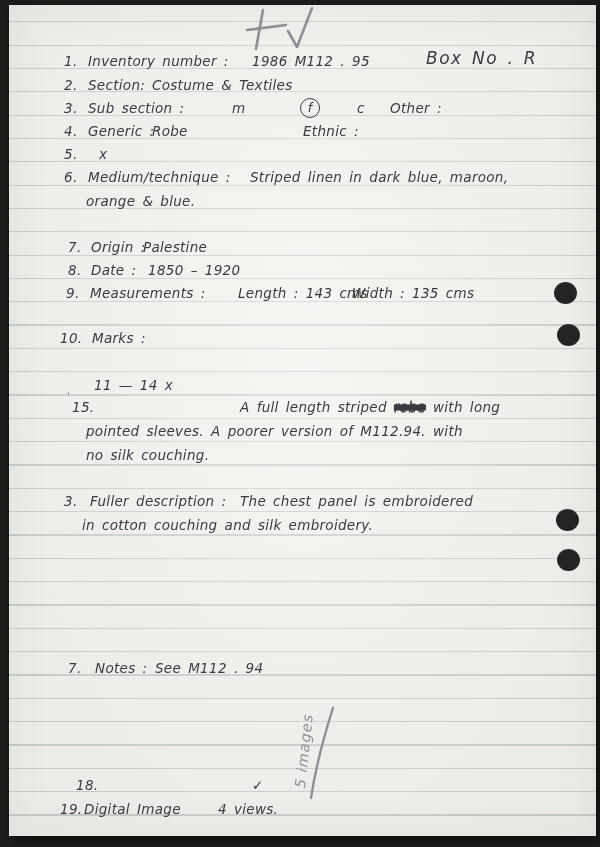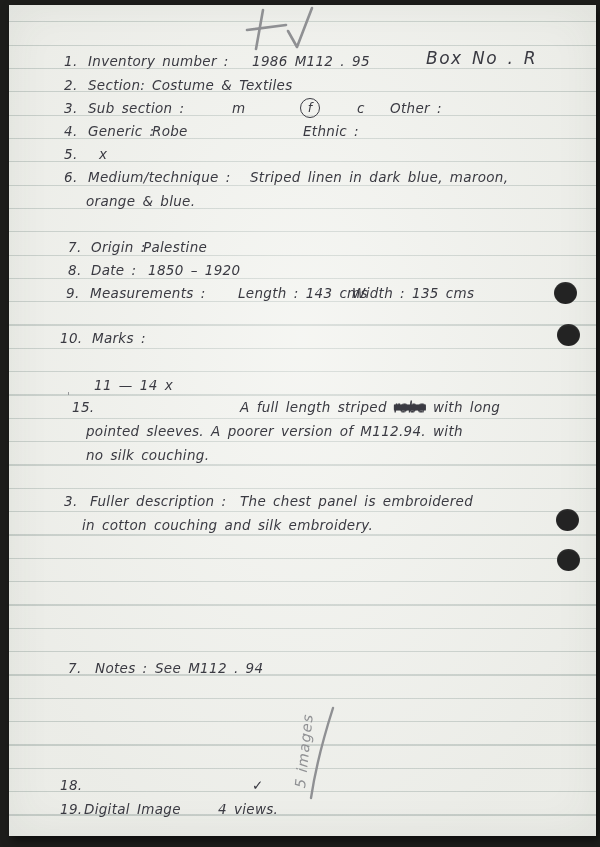--- a/index.html
+++ b/index.html
@@ -148,21 +148,21 @@
     <span class="hw s" style="left:95px">Notes :</span>
     <span class="hw s" style="left:155px">See  M112 . 94</span>
   </div>
 
   <div id="side-note" class="pencil">5 images</div>
   <svg class="marks-svg" width="600" height="847" viewBox="0 0 600 847" style="pointer-events:none">
     <path d="M333 708 Q 317 758 311 798" stroke="#8f9093" stroke-width="2.4" fill="none" stroke-linecap="round"></path>
   </svg>
 
   <div class="row" style="top:774px">
-    <span class="hw s" style="left:60px">18.</span>
+    <span class="hw s" style="left:76px">18.</span>
     <span class="hw s" style="left:252px">✓</span>
   </div>
 
   <div class="row" style="top:798px">
     <span class="hw s" style="left:60px">19.</span>
     <span class="hw s" style="left:84px">Digital Image</span>
     <span class="hw s" style="left:218px">4 views.</span>
   </div>
 
   <div class="hole" style="left:554px;top:282px"></div>

